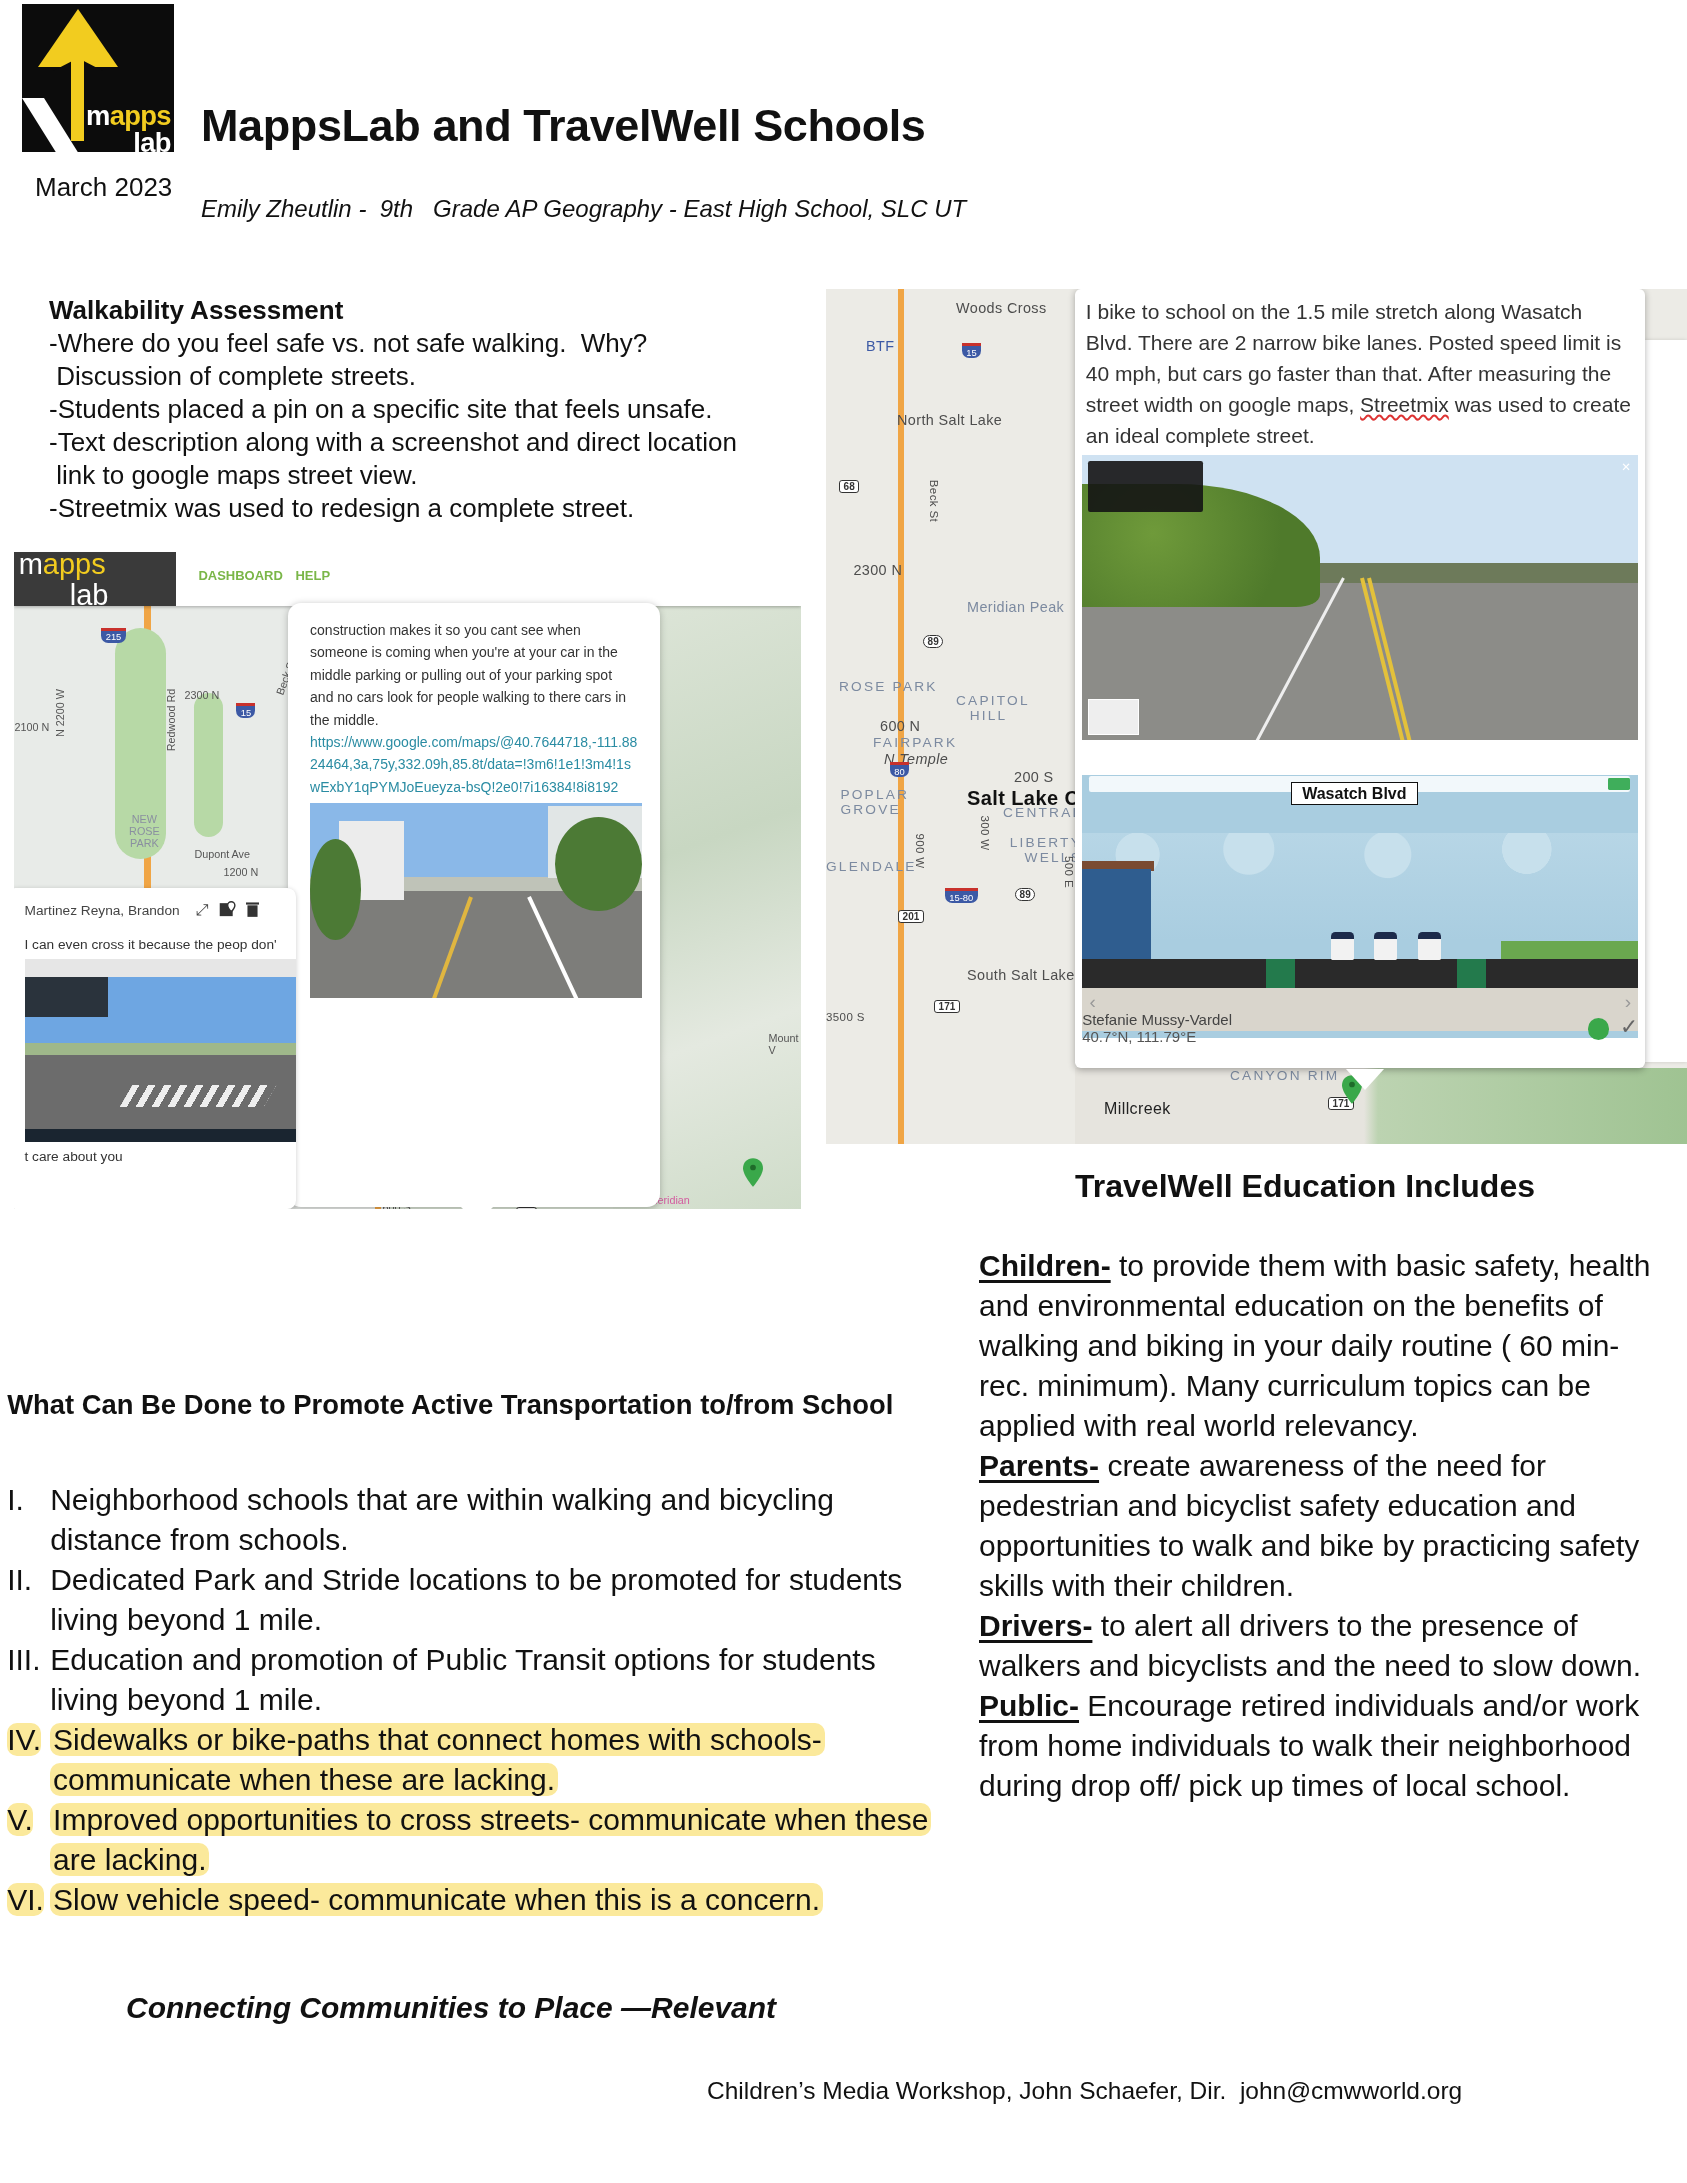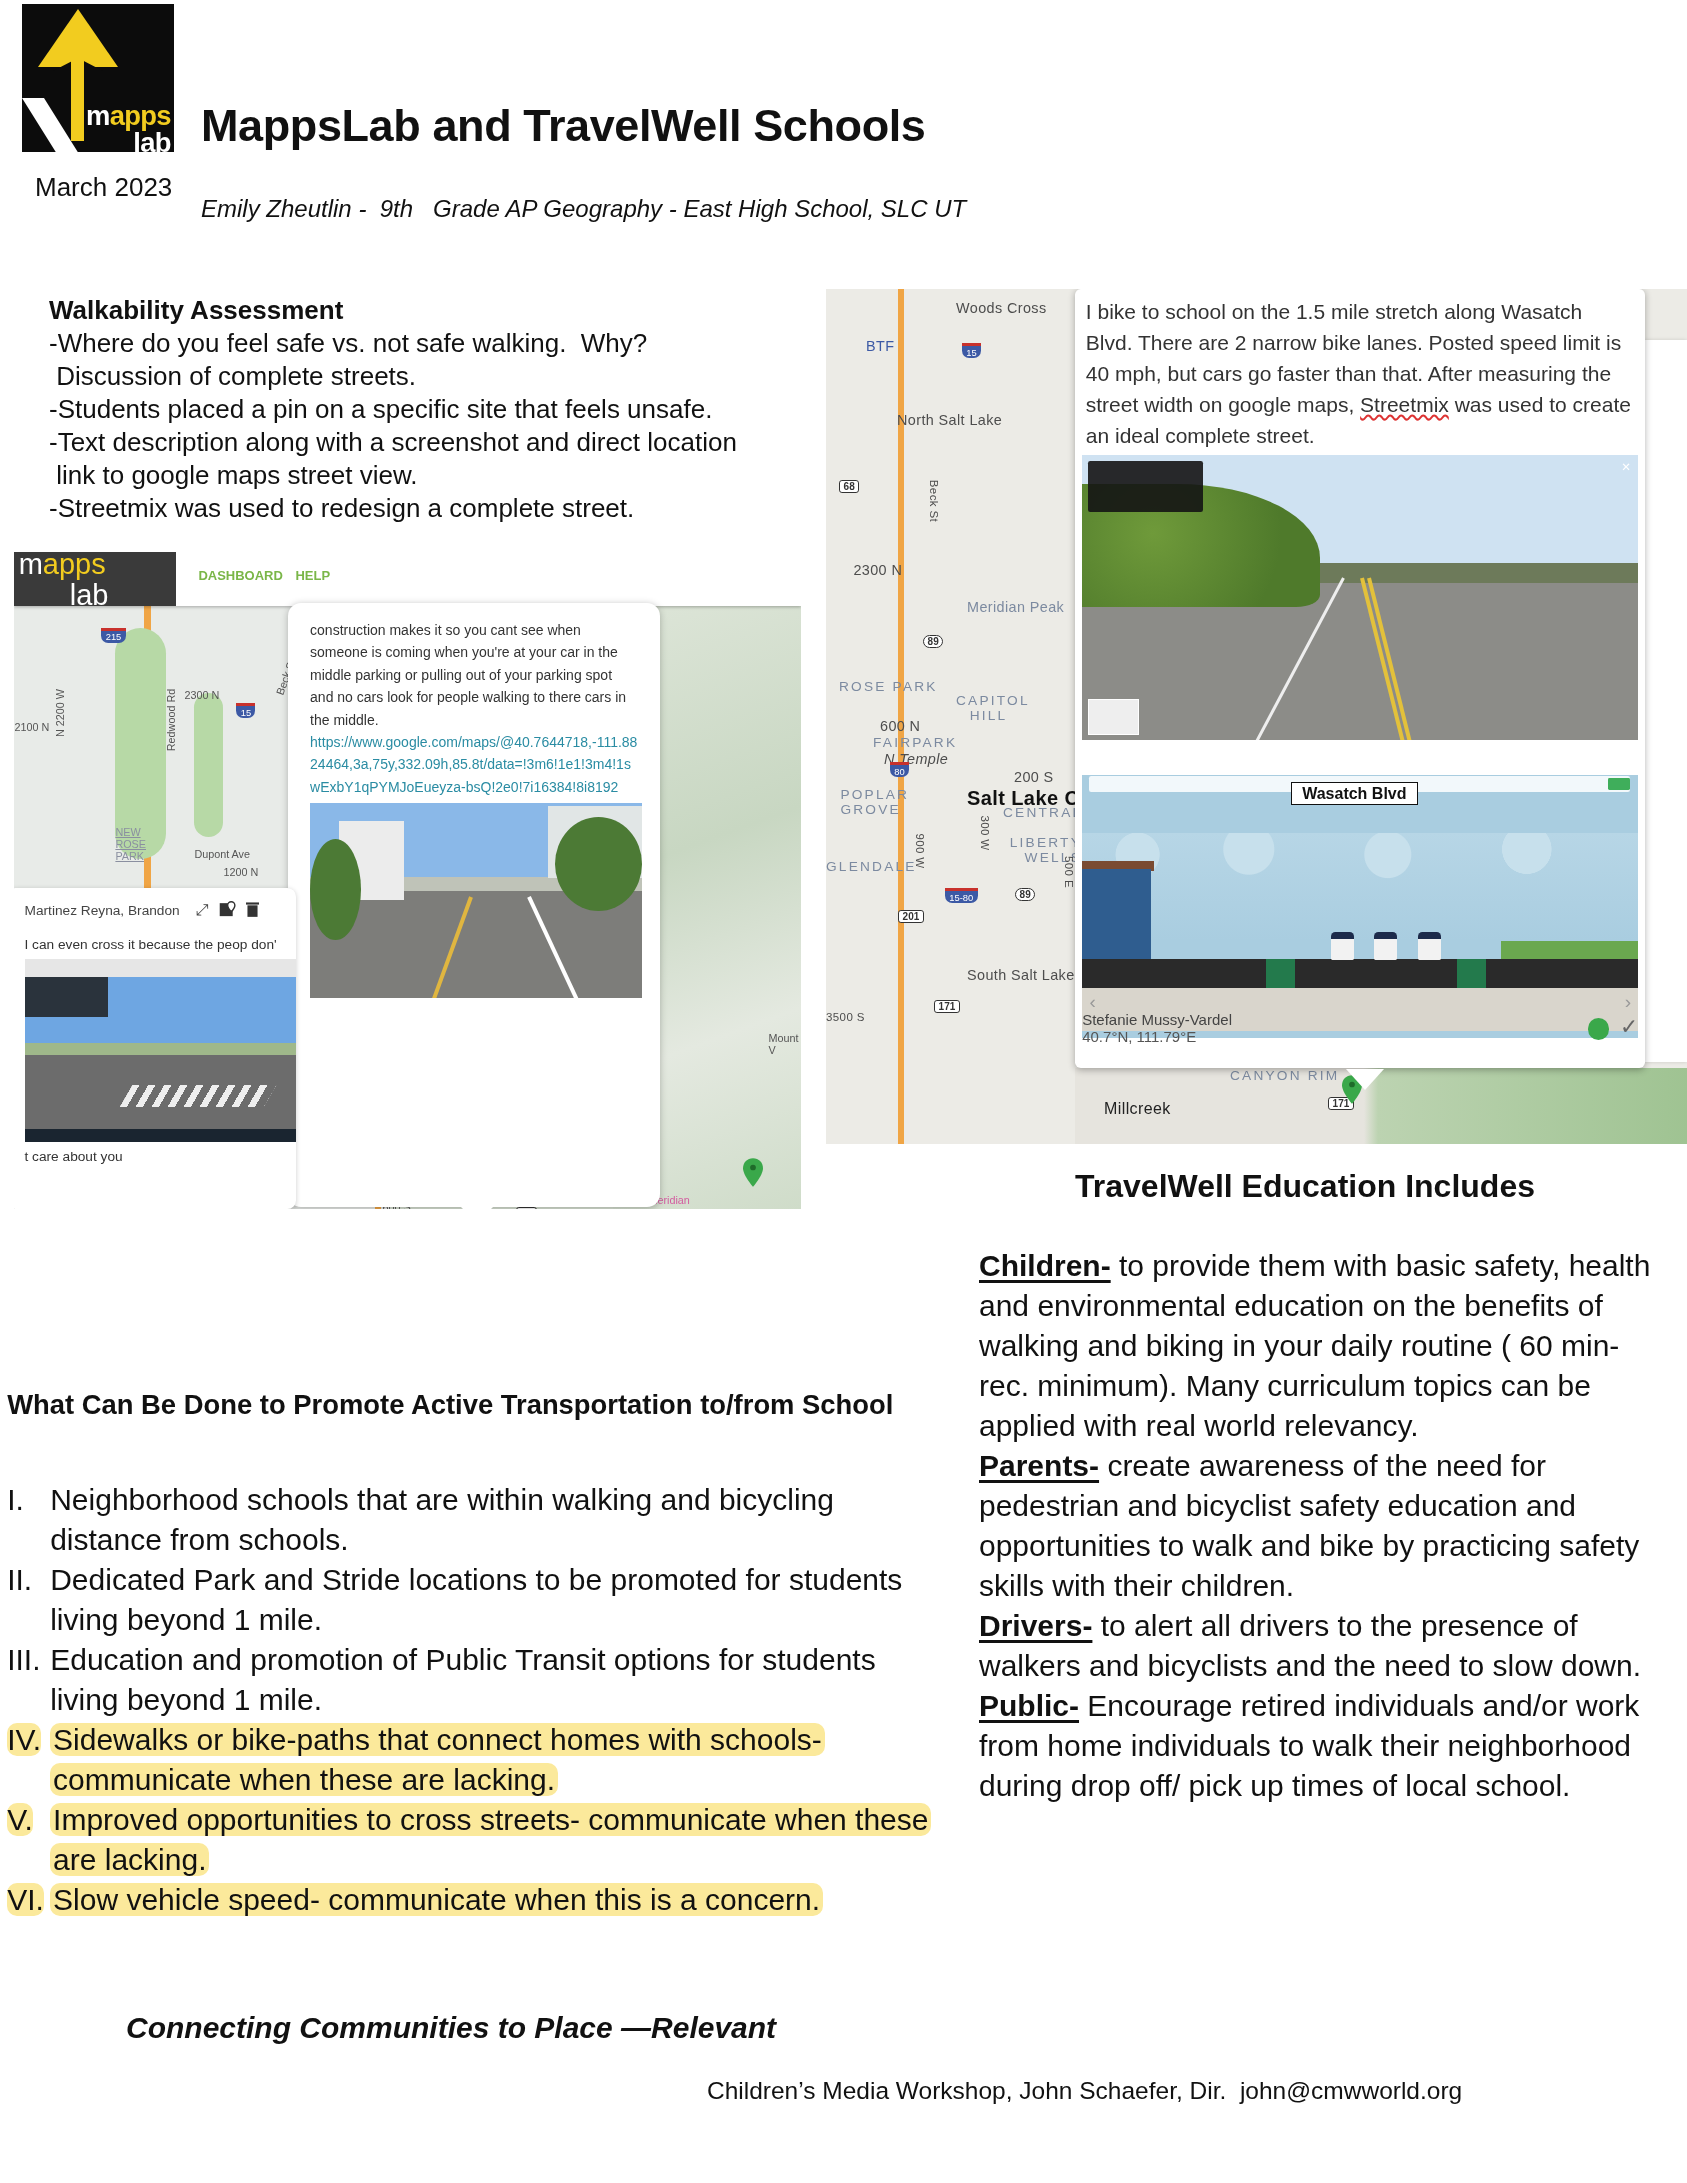--- a/index.html
+++ b/index.html
@@ -123,21 +123,21 @@
   #tw-body .term { font-weight: bold; text-decoration: underline; text-decoration-thickness: 2.9px; text-underline-offset: 4.3px; }
 
   #promote-heading { left: 7.2px; top: 1387px; width: 931px; font-size: 27.4px; line-height: 36px; font-weight: bold; color: #111; }
   #promote-list { left: 7.2px; top: 1480px; width: 945px; font-size: 30px; line-height: 40px; color: #111; }
   #promote-list .item { display: flex; }
   #promote-list .num { width: 43px; flex: none; }
   #promote-list .txt { flex: 1; }
   #promote-list .hl .txt span { background: #fbe99b; border-radius: 10px; box-decoration-break: clone; -webkit-box-decoration-break: clone; padding: 0 2.9px; }
   #promote-list .hl .num span { background: #fbe99b; border-radius: 10px; }
 
-  #tagline { left: 126px; top: 1991px; font-size: 30px; font-weight: bold; font-style: italic; color: #111; margin-top: 20px; }
+  #tagline { left: 126px; top: 1991px; font-size: 30px; font-weight: bold; font-style: italic; color: #111; }
   #footer { left: 707px; top: 2077px; font-size: 24.5px; color: #111; white-space: pre; }
 </style>
 </head>
 <body>
 
 <div id="logo" class="abs">
   <div class="arrow-head"></div>
   <div class="arrow-notch"></div>
   <div class="arrow-shaft"></div>
   <div class="white-stripe"></div>
@@ -172,21 +172,21 @@
   </div>
   <div id="ls-map">
     <div class="park" style="left:101px; top:21.7px; width:51px; height:231px;"></div>
     <div class="park" style="left:180px; top:87px; width:29px; height:144px;"></div>
     <div class="terrain"></div>
     <div class="maplabel" style="left:21.7px; top:101px; transform:rotate(-90deg);">N 2200 W</div>
     <div class="maplabel" style="left:126px; top:108px; transform:rotate(-90deg);">Redwood Rd</div>
     <div class="maplabel" style="left:170px; top:83px;">2300 N</div>
     <div class="maplabel" style="left:253px; top:65px; transform:rotate(-70deg);">Beck St</div>
     <div class="maplabel" style="left:0px; top:115px;">2100 N</div>
-    <div class="maplabel" style="left:101px; top:220px; text-align:left; width:58px; color:#8a8fa0;text-decoration:underline;">NEW ROSE PARK</div>
+    <div class="maplabel" style="left:101px; top:207px; text-align:center; width:58px; color:#8a8fa0;">NEW ROSE PARK</div>
     <div class="maplabel" style="left:180px; top:242px;">Dupont Ave</div>
     <div class="maplabel" style="left:209px; top:260px;">1200 N</div>
     <div class="ishield" style="left:87px; top:21.7px;">215</div>
     <div class="ishield" style="left:222px; top:97px;">15</div>
 
     <div class="maplabel" style="left:455px; top:494px;">S Temple</div>
     <div class="maplabel" style="left:390px; top:509px; color:#d45ca0;">Lion House</div>
     <div class="maplabel" style="left:556px; top:485px;">1st Ave</div>
     <div class="maplabel" style="left:473px; top:538px; transform:rotate(90deg);">600 E</div>
     <div class="maplabel" style="left:494px; top:538px; transform:rotate(90deg);">700 E</div>

